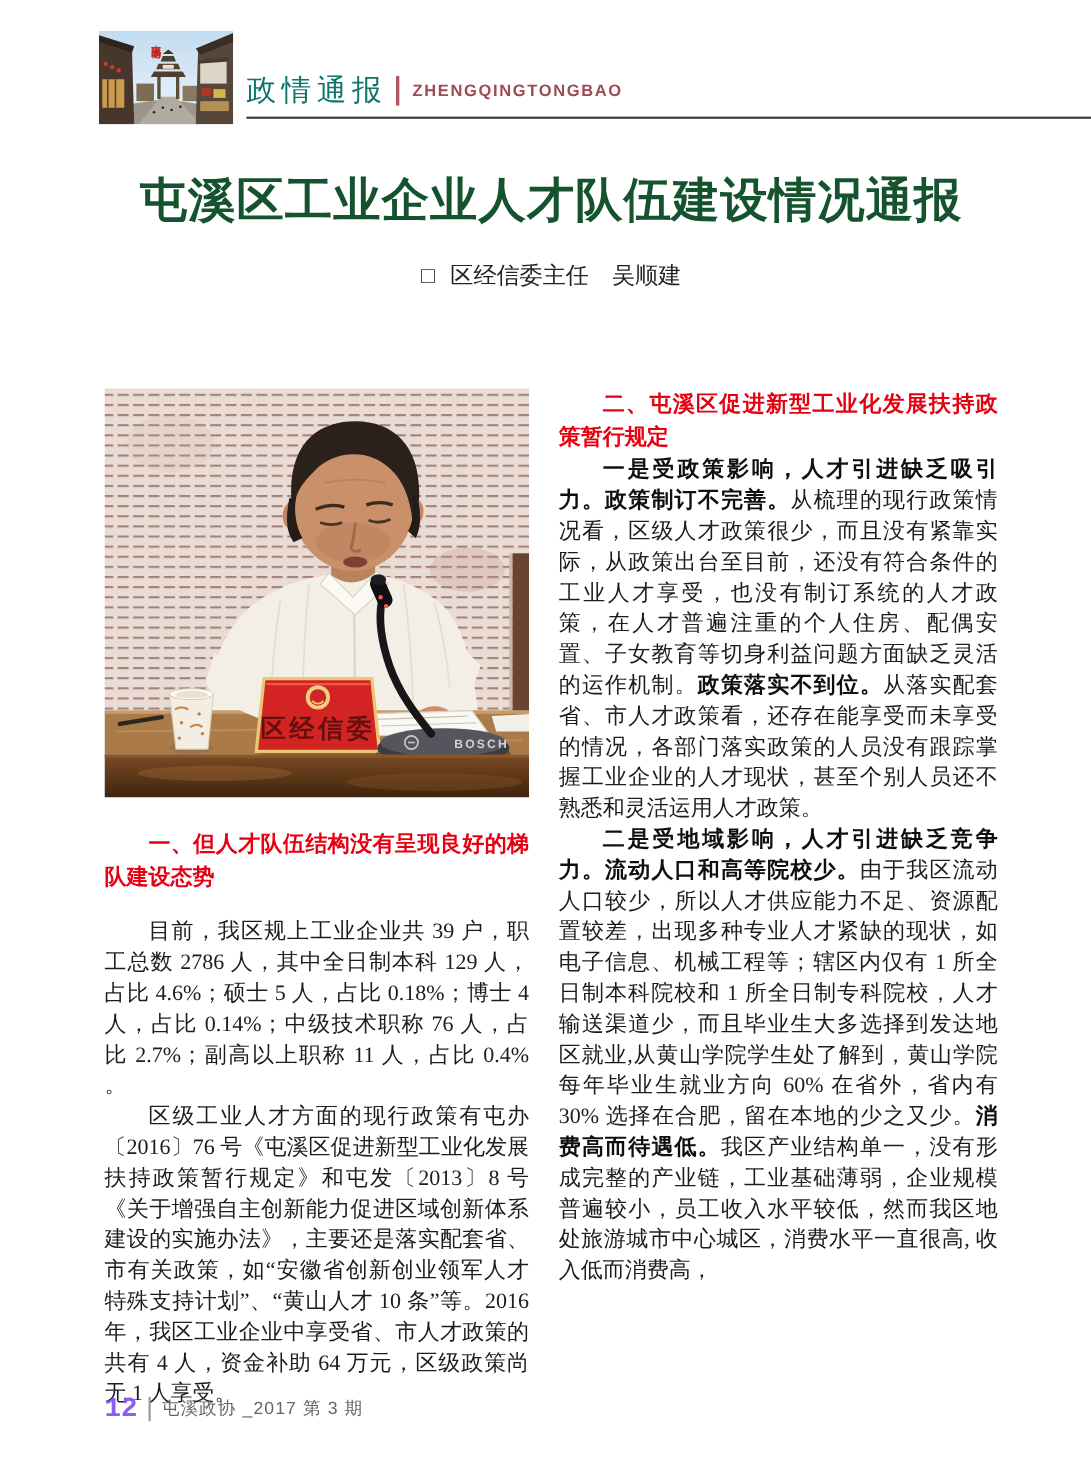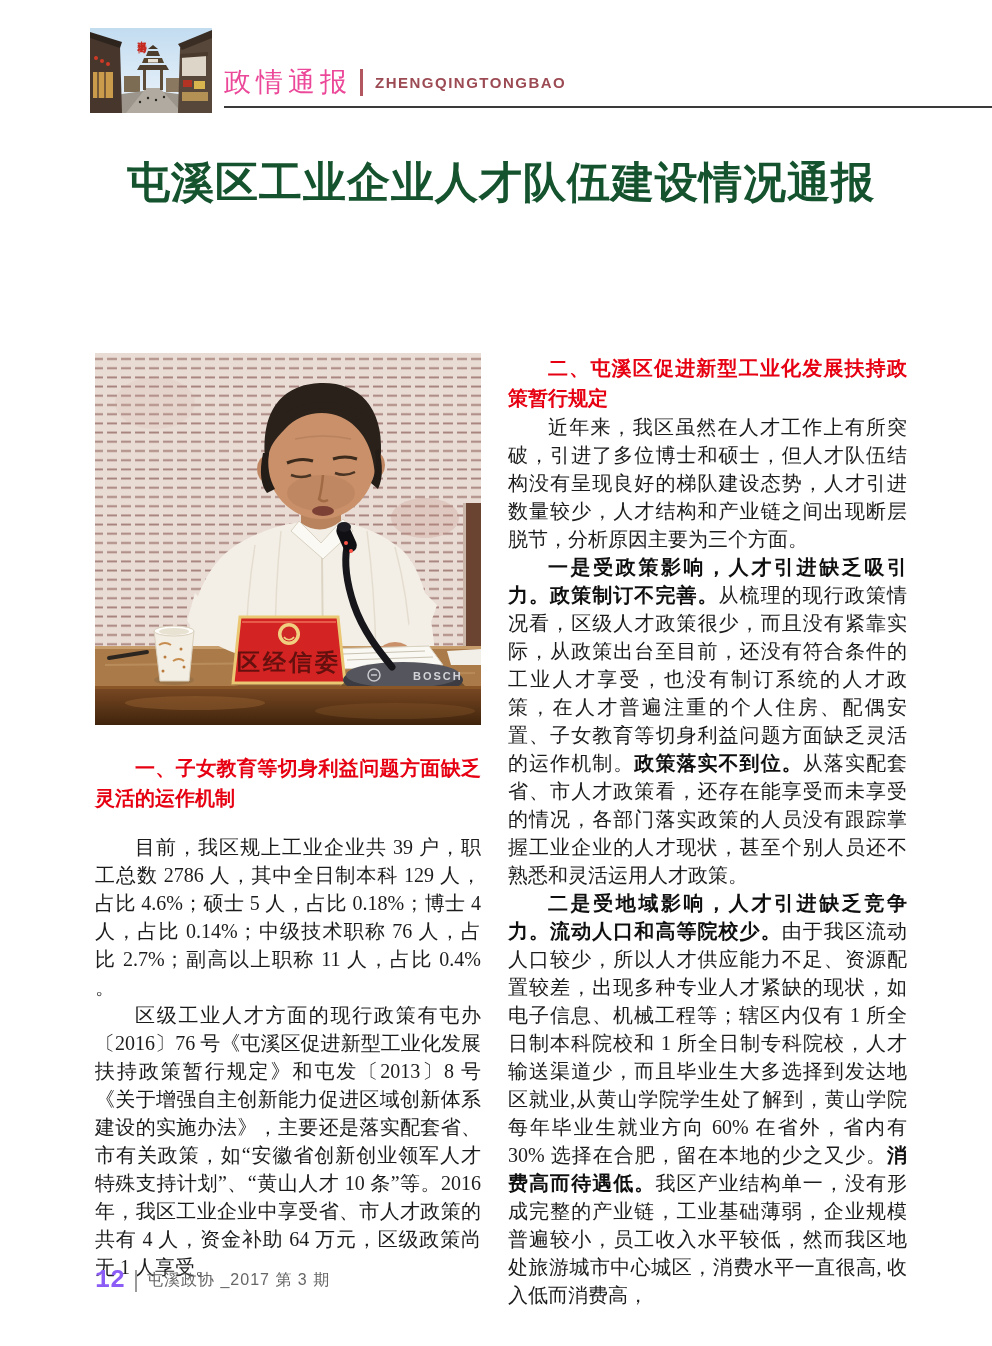--- a/index.html
+++ b/index.html
@@ -4,21 +4,21 @@
 <style>
   html,body{margin:0;padding:0;background:#ffffff;}
   .page{
     position:relative;width:992px;height:1346px;background:#fff;
     font-family:"Liberation Serif",serif;color:#1c1c1c;overflow:hidden;
     margin:0 auto;
   }
   
   .corner-photo{position:absolute;left:90px;top:28px;width:122px;height:85px;display:block;}
   .masthead{position:absolute;left:224px;top:62px;height:40px;display:flex;align-items:center;}
-  .brand{font-size:27px;color:#ec4899;letter-spacing:5px;font-family:"Liberation Serif",serif;}
+  .brand{font-size:27px;color:#0f766e;letter-spacing:5px;font-family:"Liberation Serif",serif;}
   .mast-bar{width:3px;height:27px;background:#b25660;margin:0 12px 0 8px;}
   .pinyin{font-size:15px;font-weight:600;color:#9c4a53;letter-spacing:1.5px;font-family:"Liberation Sans",sans-serif;text-align:right;}
   .header-rule{position:absolute;left:224px;right:0;top:106px;height:2px;background:#3a3a3a;}
   
   .article-title{
     position:absolute;left:95px;top:152px;width:812px;margin:0;text-align:center;
     font-family:"Liberation Sans",sans-serif;font-weight:bold;
     font-size:43px;line-height:60px;color:#14532d;letter-spacing:1px;
   }
   .byline{position:absolute;left:95px;top:236px;width:812px;text-align:center;font-size:21px;color:#222;}
@@ -89,20 +89,23 @@
   </svg>
 
   <div class="masthead">
     <span class="brand">政情通报</span>
     <span class="mast-bar"></span>
     <span class="pinyin">ZHENGQINGTONGBAO</span>
   </div>
   <div class="header-rule"></div>
 
   <h1 class="article-title">屯溪区工业企业人才队伍建设情况通报</h1>
+  <div class="byline">
+    <span class="marker">□</span><span>区经信委主任　吴顺建</span>
+  </div>
 
   <div class="columns">
 
     <div class="col-left">
 
       <svg class="photo-box" viewBox="0 0 386 372" aria-hidden="true">
         <defs>
           <pattern id="blinds" width="14" height="9.2" patternUnits="userSpaceOnUse">
             <rect width="14" height="9.2" fill="#e9dcd4"></rect>
             <line x1="0" y1="6" x2="14" y2="6" stroke="#a5807a" stroke-width="1.8" stroke-dasharray="8 4"></line>
@@ -211,28 +214,27 @@
         </g>
 
         <g>
           <rect x="0" y="333" width="386" height="39" fill="url(#deskfront)"></rect>
           <rect x="0" y="333" width="386" height="3" fill="#8a5628"></rect>
           <ellipse cx="100" cy="350" rx="70" ry="7" fill="#9a6432" opacity="0.45"></ellipse>
           <ellipse cx="300" cy="358" rx="80" ry="8" fill="#8a5a2c" opacity="0.35"></ellipse>
         </g>
       </svg>
 
-      <h2 class="section-heading">一、子女教育等切身利益问题方面缺乏灵活的运作机制</h2>
+      <h2 class="section-heading">一、但人才队伍结构没有呈现良好的梯队建设态势</h2>
       <p class="para">目前，我区规上工业企业共 39 户，职工总数 2786 人，其中全日制本科 129 人，占比 4.6%；硕士 5 人，占比 0.18%；博士 4 人，占比 0.14%；中级技术职称 76 人，占比 2.7%；副高以上职称 11 人，占比 0.4% 。</p>
       <p class="para">区级工业人才方面的现行政策有屯办〔2016〕76 号《屯溪区促进新型工业化发展扶持政策暂行规定》和屯发〔2013〕8 号《关于增强自主创新能力促进区域创新体系建设的实施办法》，主要还是落实配套省、市有关政策，如“安徽省创新创业领军人才特殊支持计划”、“黄山人才 10 条”等。2016 年，我区工业企业中享受省、市人才政策的共有 4 人，资金补助 64 万元，区级政策尚无 1 人享受。</p>
     </div>
 
     <div class="col-right">
       <h2 class="section-heading">二、屯溪区促进新型工业化发展扶持政策暂行规定</h2>
-      <p class="para">近年来，我区虽然在人才工作上有所突破，引进了多位博士和硕士，但人才队伍结构没有呈现良好的梯队建设态势，人才引进数量较少，人才结构和产业链之间出现断层脱节，分析原因主要为三个方面。</p>
       <p class="para"><strong>一是受政策影响，人才引进缺乏吸引力。政策制订不完善。</strong><span>从梳理的现行政策情况看，区级人才政策很少，而且没有紧靠实际，从政策出台至目前，还没有符合条件的工业人才享受，也没有制订系统的人才政策，在人才普遍注重的个人住房、配偶安置、子女教育等切身利益问题方面缺乏灵活的运作机制。</span><strong>政策落实不到位。</strong><span>从落实配套省、市人才政策看，还存在能享受而未享受的情况，各部门落实政策的人员没有跟踪掌握工业企业的人才现状，甚至个别人员还不熟悉和灵活运用人才政策。</span></p>
       <p class="para"><strong>二是受地域影响，人才引进缺乏竞争力。流动人口和高等院校少。</strong><span>由于我区流动人口较少，所以人才供应能力不足、资源配置较差，出现多种专业人才紧缺的现状，如电子信息、机械工程等；辖区内仅有 1 所全日制本科院校和 1 所全日制专科院校，人才输送渠道少，而且毕业生大多选择到发达地区就业,从黄山学院学生处了解到，黄山学院每年毕业生就业方向 60% 在省外，省内有 30% 选择在合肥，留在本地的少之又少。</span><strong>消费高而待遇低。</strong><span>我区产业结构单一，没有形成完整的产业链，工业基础薄弱，企业规模普遍较小，员工收入水平较低，然而我区地处旅游城市中心城区，消费水平一直很高, 收入低而消费高，</span></p>
     </div>
   </div>
 
   <div class="page-footer">
     <span class="pagenum">12</span>
     <span class="foot-bar"></span>
     <span class="issue">屯溪政协 _2017 第 3 期</span>
   </div>

